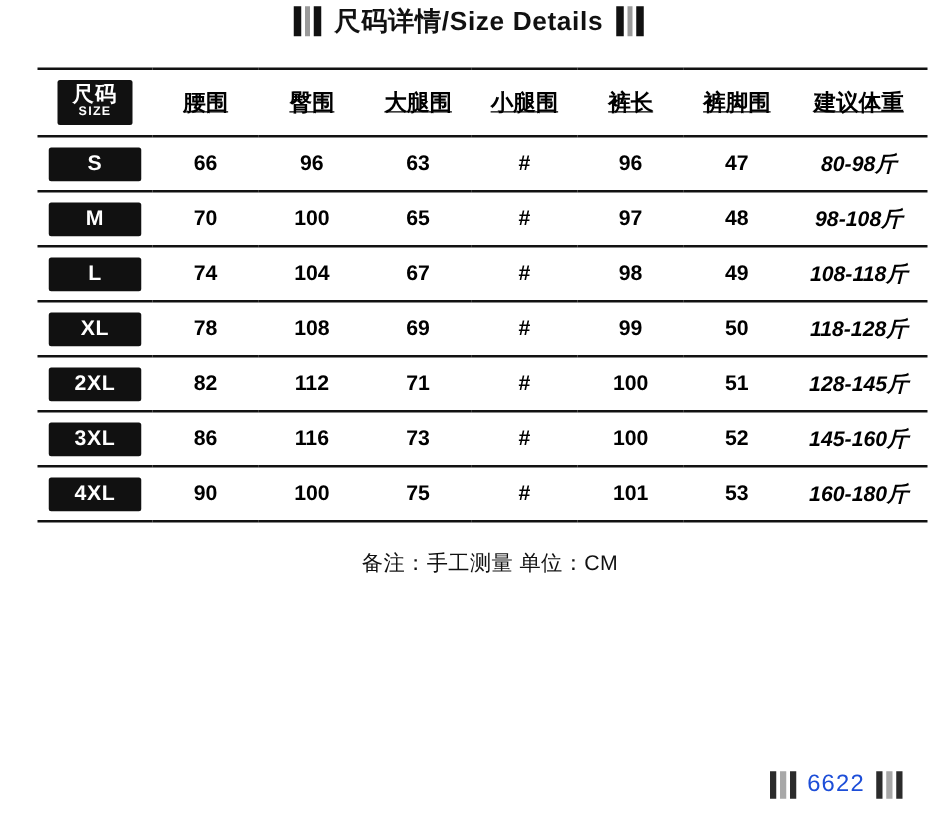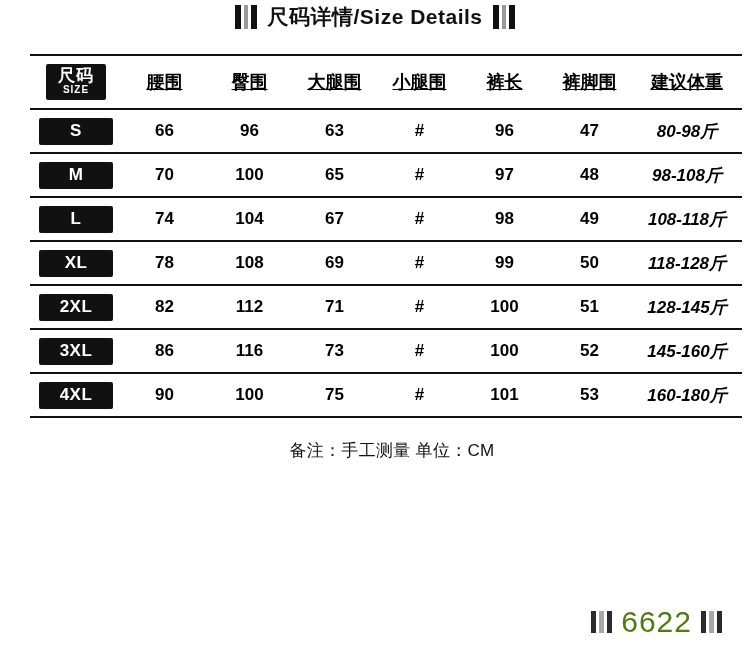--- a/index.html
+++ b/index.html
@@ -158,22 +158,22 @@
   }
   .footer .bars .bar {
     width: 5px;
     height: 22px;
     background: #2b2b2b;
   }
   .footer .bars .bar.gray {
     background: #a8a8a8;
   }
   .footer .code {
-    font-size: 30px;
-    color: #4d7c0f;
+    font-size: 19px;
+    color: #1d4ed8;
     letter-spacing: 1px;
   }
 </style>
 </head>
 <body>
 
 <div class="page">
 
   <div class="title-row">
     <span class="title-bars">

